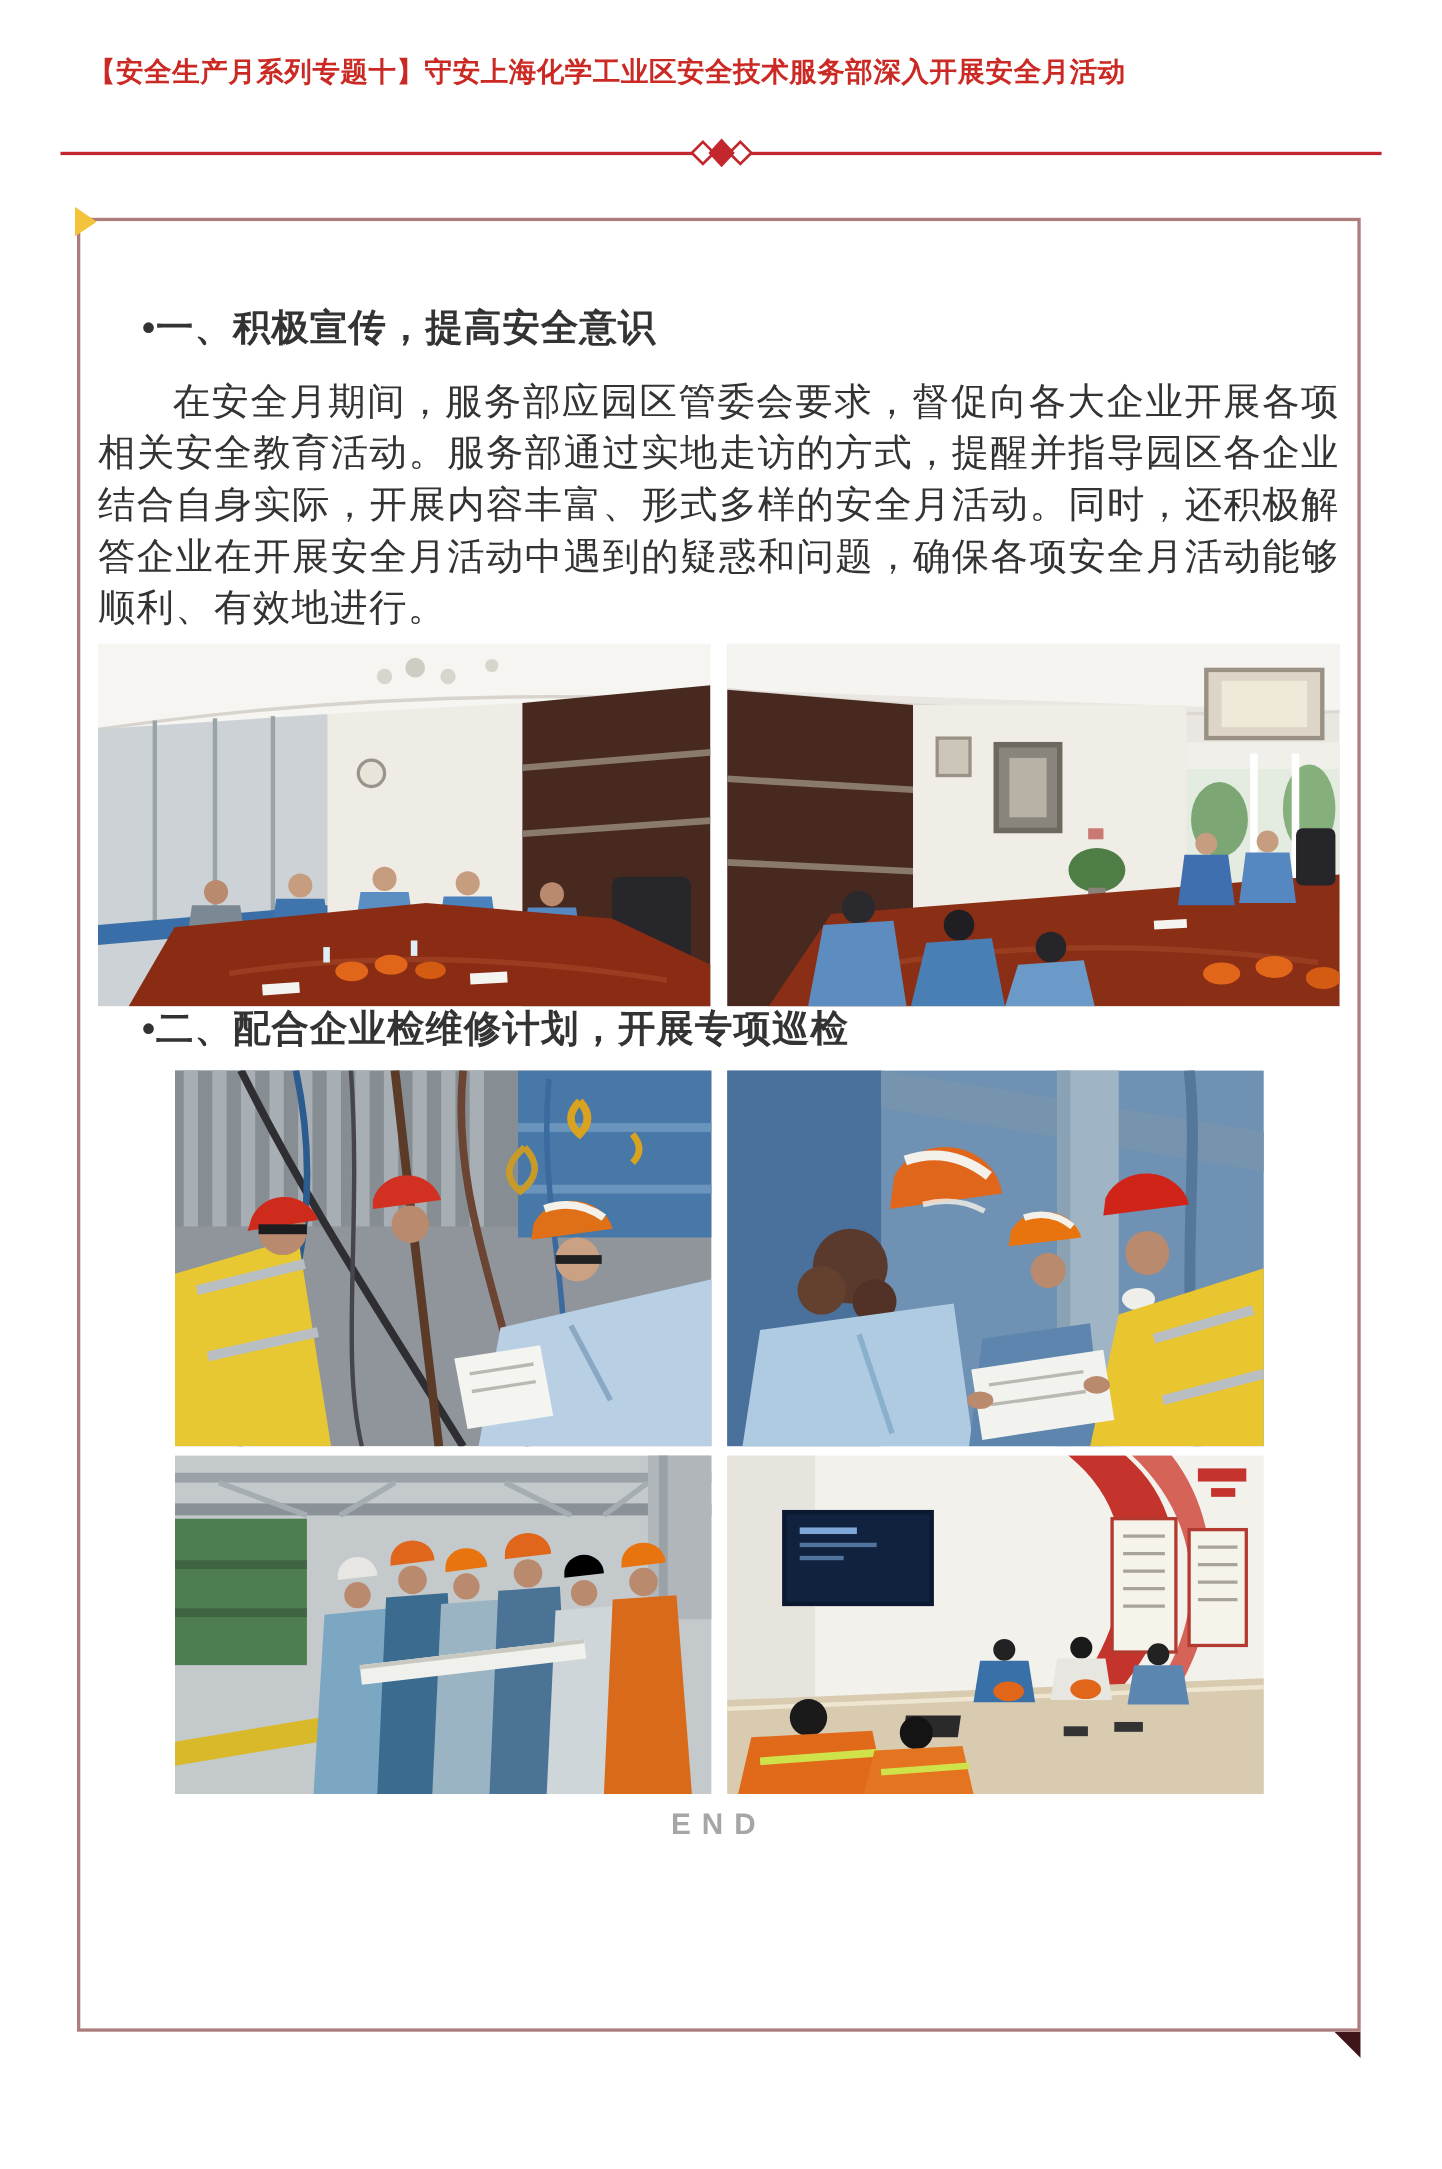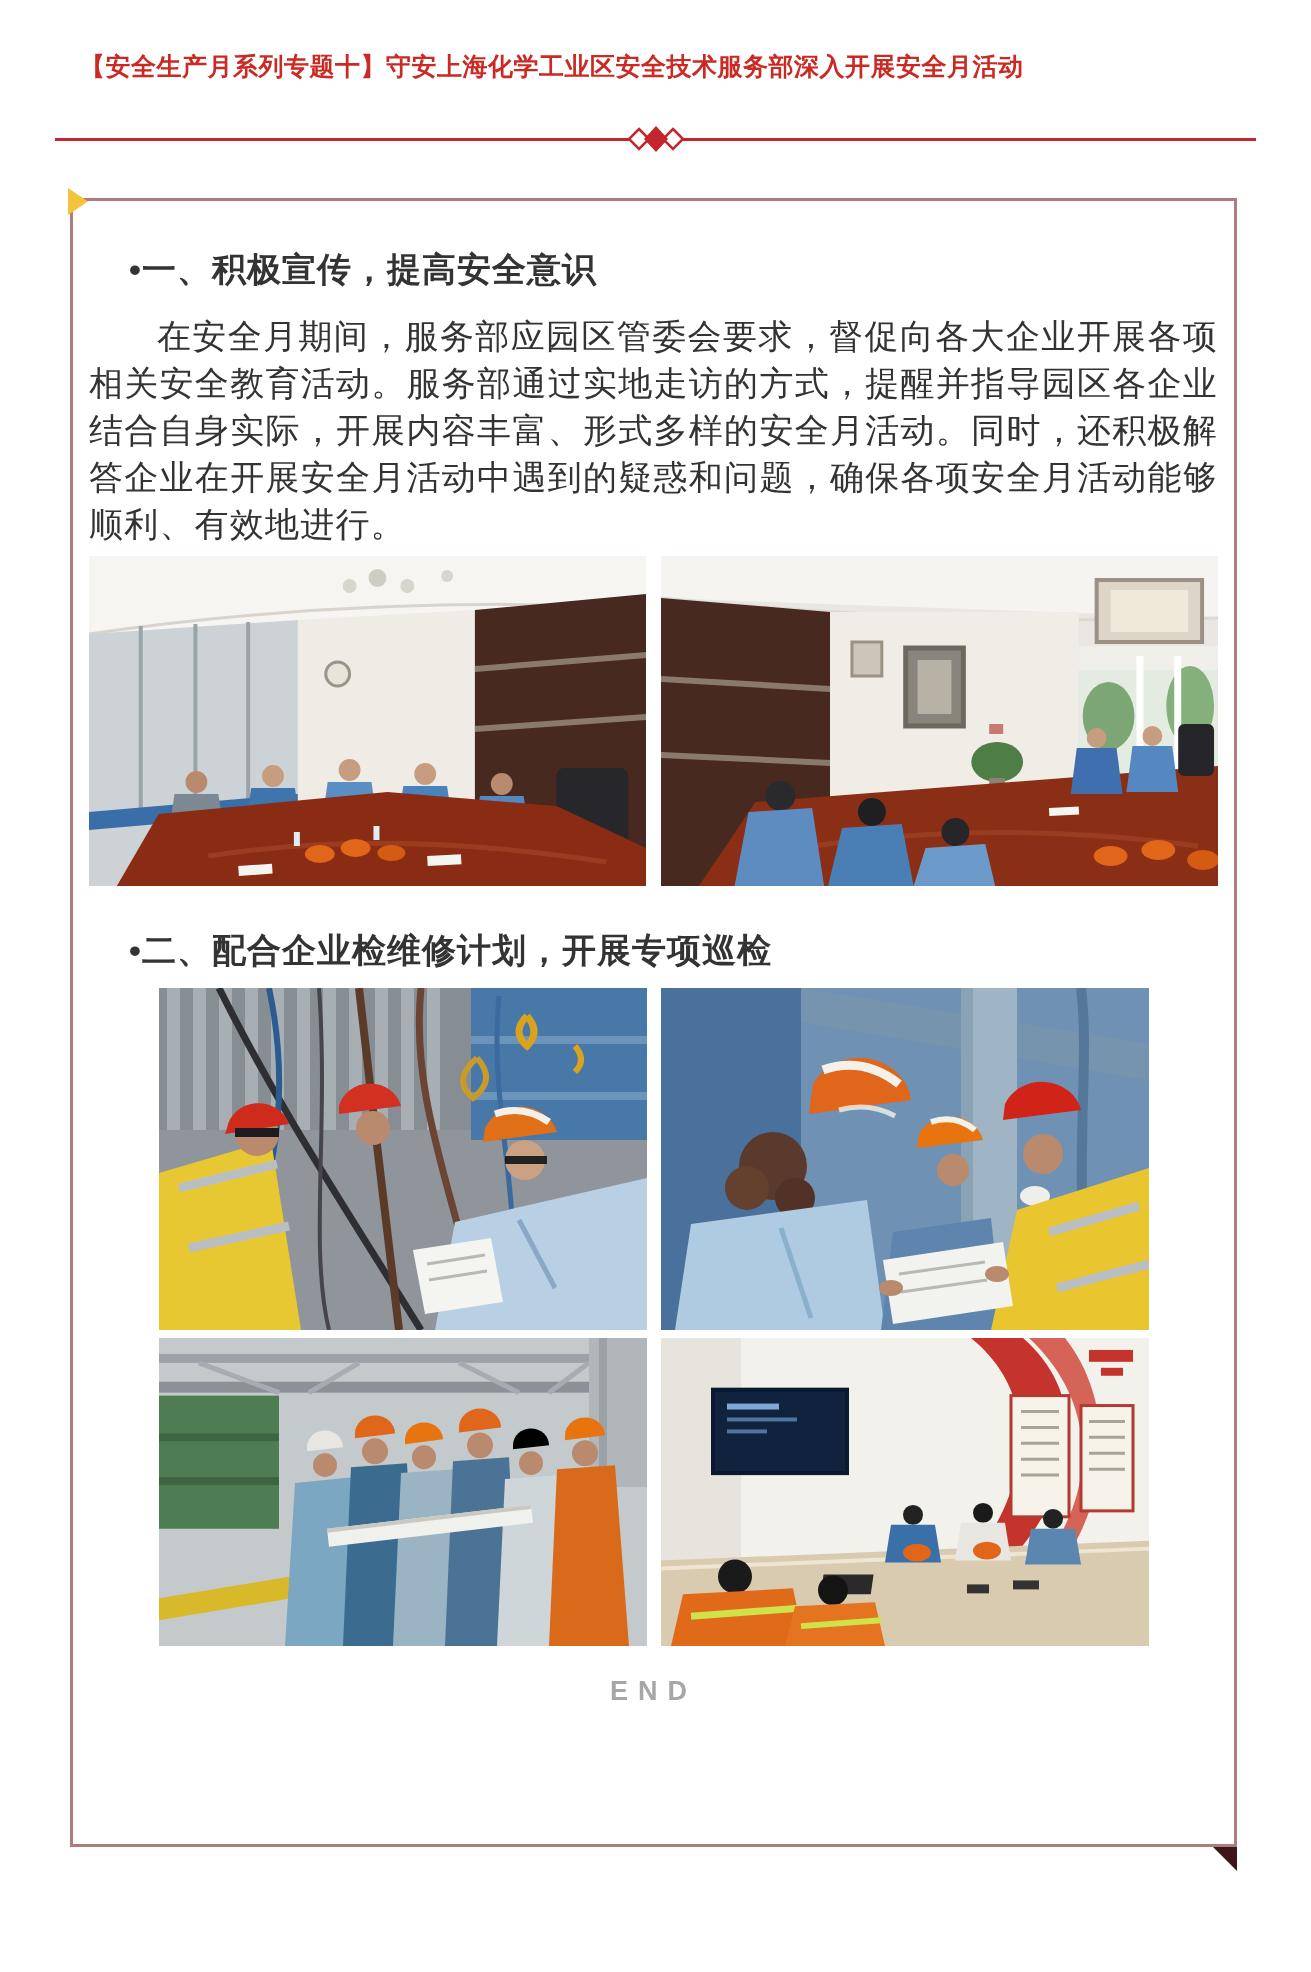--- a/index.html
+++ b/index.html
@@ -36,21 +36,21 @@
     position: absolute;
     left: 50%; top: 0;
     transform: translateX(-50%);
   }
   .content-box {
     position: relative;
     margin: 45px 70px 0;
     width: 1167px;
     height: 1649px;
     border: 3px solid #ad7d7d;
-    padding: 48px 16px 60px;
+    padding: 77px 16px 60px;
   }
   .corner-yellow {
     position: absolute;
     left: -5px; top: -13px;
   }
   .corner-maroon {
     position: absolute;
     right: -3px; bottom: -27px;
   }
   h2.sec-heading {
@@ -72,33 +72,33 @@
   }
   .photo-row {
     margin-top: 8px;
     display: flex;
     gap: 15px;
   }
   .photo-row figure {
     width: 560px; height: 330px;
     overflow: hidden;
   }
-  .sec2 h2.sec-heading { margin-top: 44px; }
+  .sec2 h2.sec-heading { }
   .photo-grid {
     margin: 18px auto 0;
     width: 990px;
     display: grid;
     grid-template-columns: 488px 488px;
     grid-template-rows: 342px 308px;
     gap: 8px 14px;
   }
   .photo-grid figure { overflow: hidden; }
   figure svg { display: block; width: 100%; height: 100%; }
   .end-label {
-    margin-top: 30px;
+    margin-top: 12px;
     text-align: center;
     color: #a6a6a6;
     font-size: 27px;
     font-weight: bold;
     letter-spacing: 10px;
     line-height: 30px;
   }
 </style>
 </head>
 <body>

